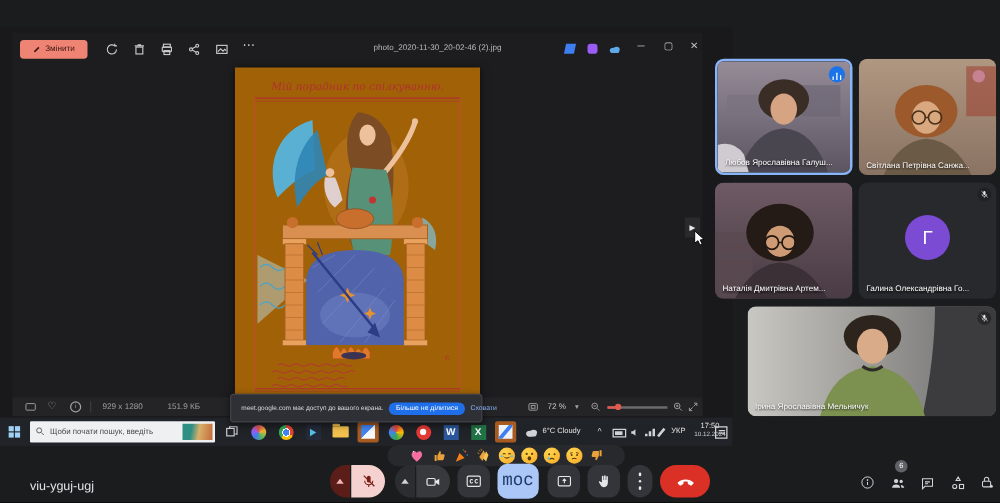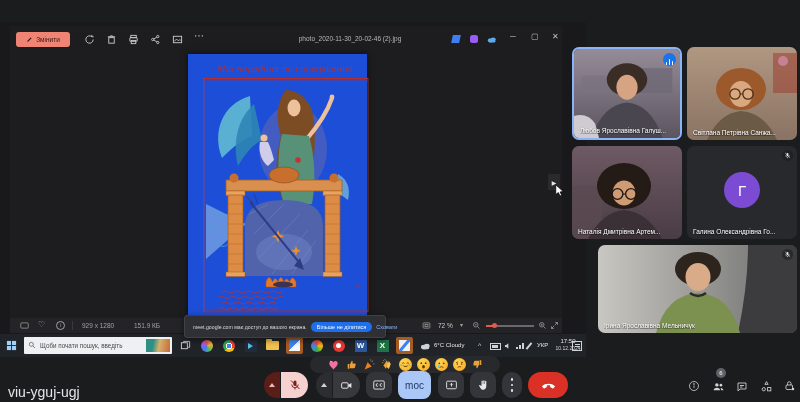--- a/index.html
+++ b/index.html
@@ -78,21 +78,21 @@
       <div class="abs" style="left:460px;top:9px;width:8px;height:8px;border-radius:2.5px;background:#9a5cf5"></div>
       <svg class="abs" style="left:477px;top:10px" width="10" height="7" viewBox="0 0 24 16" fill="#5da9e9">
           <ellipse cx="9" cy="10" rx="7" ry="5"></ellipse>
           <ellipse cx="15" cy="8" rx="6" ry="5"></ellipse>
           <rect x="4" y="9" width="16" height="6" rx="3"></rect>
         </svg>
       <div class="winctl" style="left:500px">─</div>
       <div class="winctl" style="left:521px">▢</div>
       <div class="winctl" style="left:542px">✕</div>
 
-      <div class="abs" style="left:178px;top:28px;width:179px;height:262px;background:#1d4ed8;box-shadow:0 0 6px rgba(0,0,0,.6)">
+      <div class="abs" style="left:178px;top:28px;width:196px;height:262px;background:#a16207;box-shadow:0 0 6px rgba(0,0,0,.6)">
         <svg width="196" height="262" viewBox="0 0 196 262">
           <text x="98" y="18" text-anchor="middle" font-size="8.5" font-style="italic" font-family="DejaVu Serif,serif" fill="#b23030">Мій порадник по спілкуванню.</text>
           <line x1="16" y1="24.5" x2="180" y2="24.5" stroke="#b23030" stroke-width="1.1"></line>
           <line x1="16" y1="27" x2="180" y2="27" stroke="#b23030" stroke-width=".5"></line>
           <line x1="16" y1="24" x2="16" y2="258" stroke="#c44" stroke-width=".6"></line>
           <line x1="180" y1="24" x2="180" y2="258" stroke="#c44" stroke-width=".6"></line>
           <ellipse cx="105" cy="95" rx="34" ry="44" fill="#f0a35c" opacity=".18"></ellipse>
           <path d="M62 42 C34 50 24 78 34 104 C46 92 54 86 64 82 Z" fill="#59b0d2"></path>
           <path d="M66 50 C50 64 44 88 50 112 C58 98 66 90 74 86 Z" fill="#2f86b5" opacity=".9"></path>
           <circle cx="76" cy="84" r="3.5" fill="#eec09c"></circle>
@@ -396,21 +396,21 @@
       <svg width="7" height="7" viewBox="0 0 24 24" fill="#e8eaed">
           <path d="M12 3a3 3 0 0 1 3 3v5a3 3 0 0 1-6 0V6a3 3 0 0 1 3-3z"></path>
           <path d="M5.5 11a6.5 6.5 0 0 0 13 0" fill="none" stroke="#e8eaed" stroke-width="1.8"></path>
           <path d="M12 17.5V21" stroke="#e8eaed" stroke-width="1.8"></path>
           <path d="M4 3l17 17" stroke="#e8eaed" stroke-width="2"></path>
         </svg>
     </div>
     <div class="name">Ірина Ярославівна Мельничук</div>
   </div>
 
-  <div class="abs" style="left:8px;top:384px;font-size:14px;color:#e3e5e8">viu-yguj-ugj</div>
+  <div class="abs" style="left:24px;top:384px;font-size:10px;color:#e3e5e8">viu-yguj-ugj</div>
 
   <div class="abs flex" style="left:310px;top:356px;width:182px;height:17px;background:#28292c;border-radius:9px;justify-content:center;gap:5px;padding:0 4px">
     <span class="emoji">
         <svg width="13" height="13" viewBox="0 0 24 24">
           <path d="M12 21C5 15 3 11 5 7.6 6.6 5 10 5 12 8c2-3 5.4-3 7-.4 2 3.4 0 7.4-7 13.4z" fill="#f56fa1"></path>
           <circle cx="7" cy="6" r="1" fill="#fff"></circle>
         </svg>
       </span>
     <span class="emoji">
         <svg width="13" height="13" viewBox="0 0 24 24">
@@ -490,21 +490,21 @@
         <path d="M15 11l6-3.5v9L15 13z" fill="#e4e6e8" stroke="none"></path>
       </svg>
   </div>
   <div class="ctl" style="left:366px;width:26px;border-radius:8px">
     <svg width="14" height="14" viewBox="0 0 24 24" fill="none" stroke="#e4e6e8" stroke-width="1.6">
         <rect x="3" y="5" width="18" height="14" rx="2"></rect>
         <path d="M10.5 10.5c-.5-1-2-1.2-2.8-.3-.8 1-.8 2.6 0 3.6.8.9 2.3.7 2.8-.3M17.2 10.5c-.5-1-2-1.2-2.8-.3-.8 1-.8 2.6 0 3.6.8.9 2.3.7 2.8-.3"></path>
       </svg>
   </div>
   <div class="ctl" style="left:398px;top:371px;width:33px;height:28px;border-radius:8px;background:#abc7f7">
-    <span style="font-family:Liberation Sans, sans-serif;font-size:10px;color:#1f3a66">moc</span>
+    <span style="font-family:Liberation Mono, monospace;font-size:14px;color:#1f3a66">moc</span>
   </div>
   <div class="ctl" style="left:438px;width:26px;border-radius:8px">
     <svg width="13" height="13" viewBox="0 0 24 24" fill="none" stroke="#e4e6e8" stroke-width="1.7">
         <rect x="3" y="4" width="18" height="14" rx="2"></rect>
         <path d="M12 14V8M9.5 10.5L12 8l2.5 2.5"></path>
       </svg>
   </div>
   <div class="ctl" style="left:470px;width:26px;border-radius:8px">
     <svg width="12" height="12" viewBox="0 0 24 24" fill="#e4e6e8">
         <path d="M9 11V4.5a1.3 1.3 0 0 1 2.6 0V10h.9V3.8a1.3 1.3 0 0 1 2.6 0V10h.9V5a1.3 1.3 0 0 1 2.6 0v9c0 4.5-2.6 7.5-6.3 7.5-2.8 0-4.4-1.3-6.2-4.6l-1.8-3.3c-.6-1.1.9-2.2 1.9-1.3L9 14z"></path>

